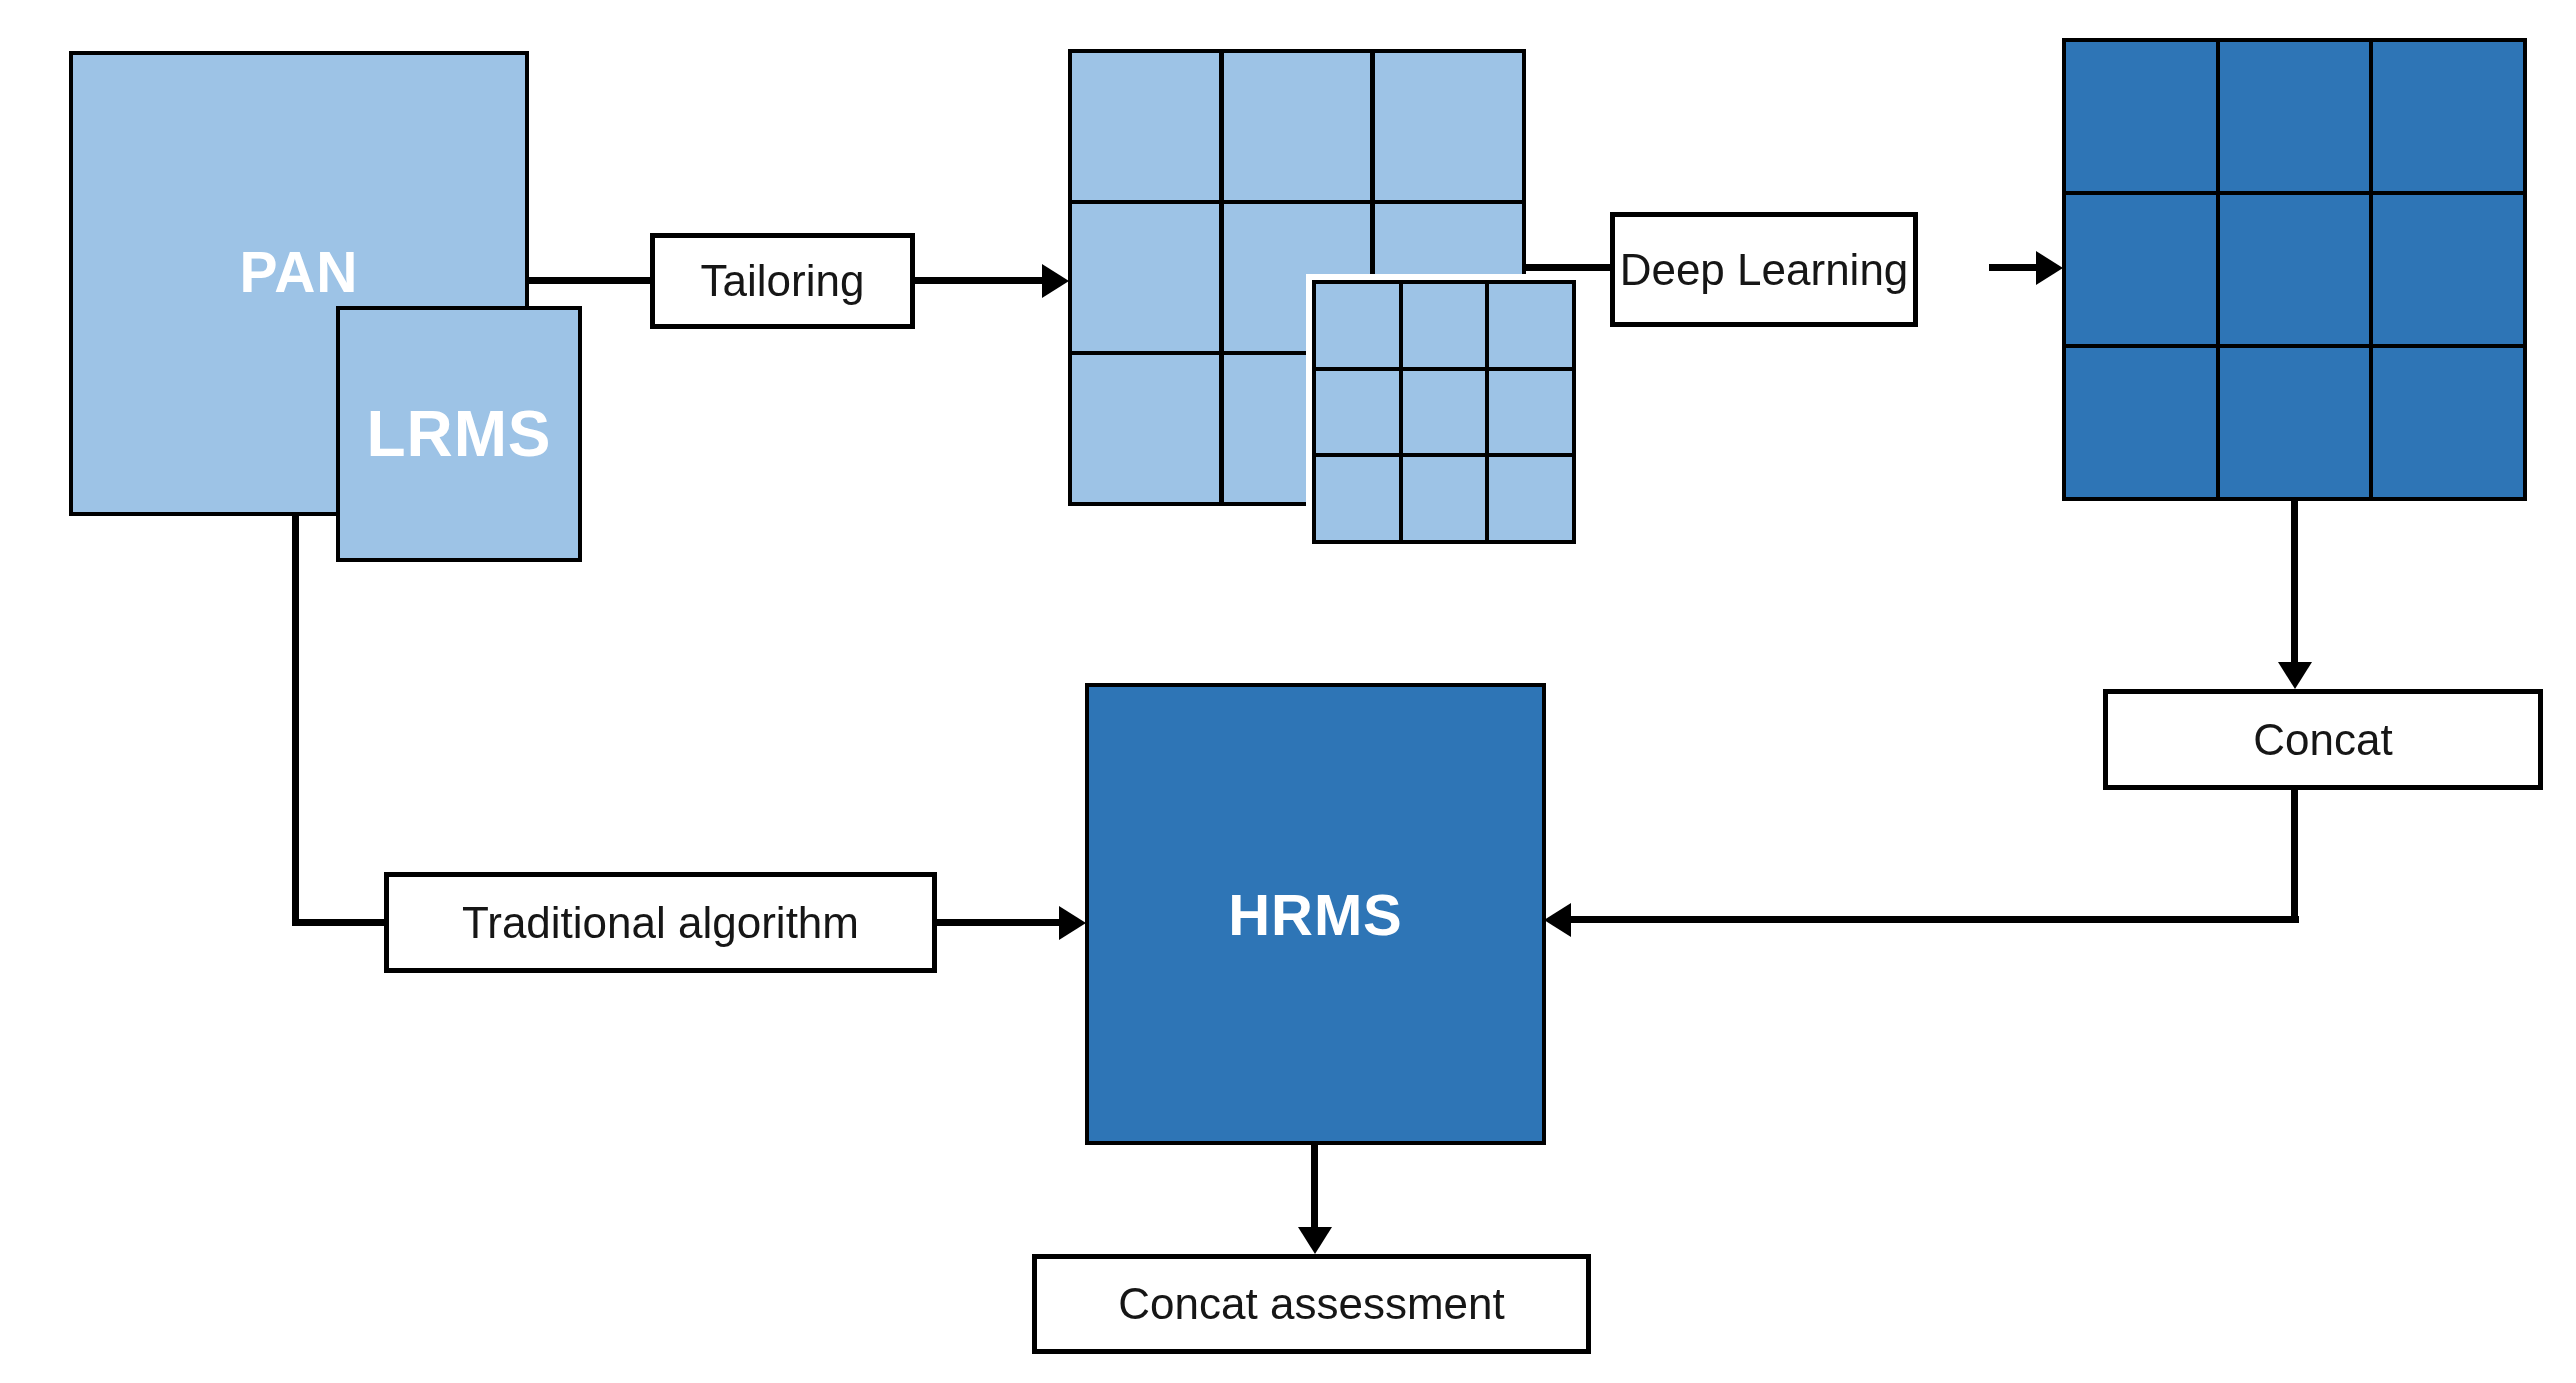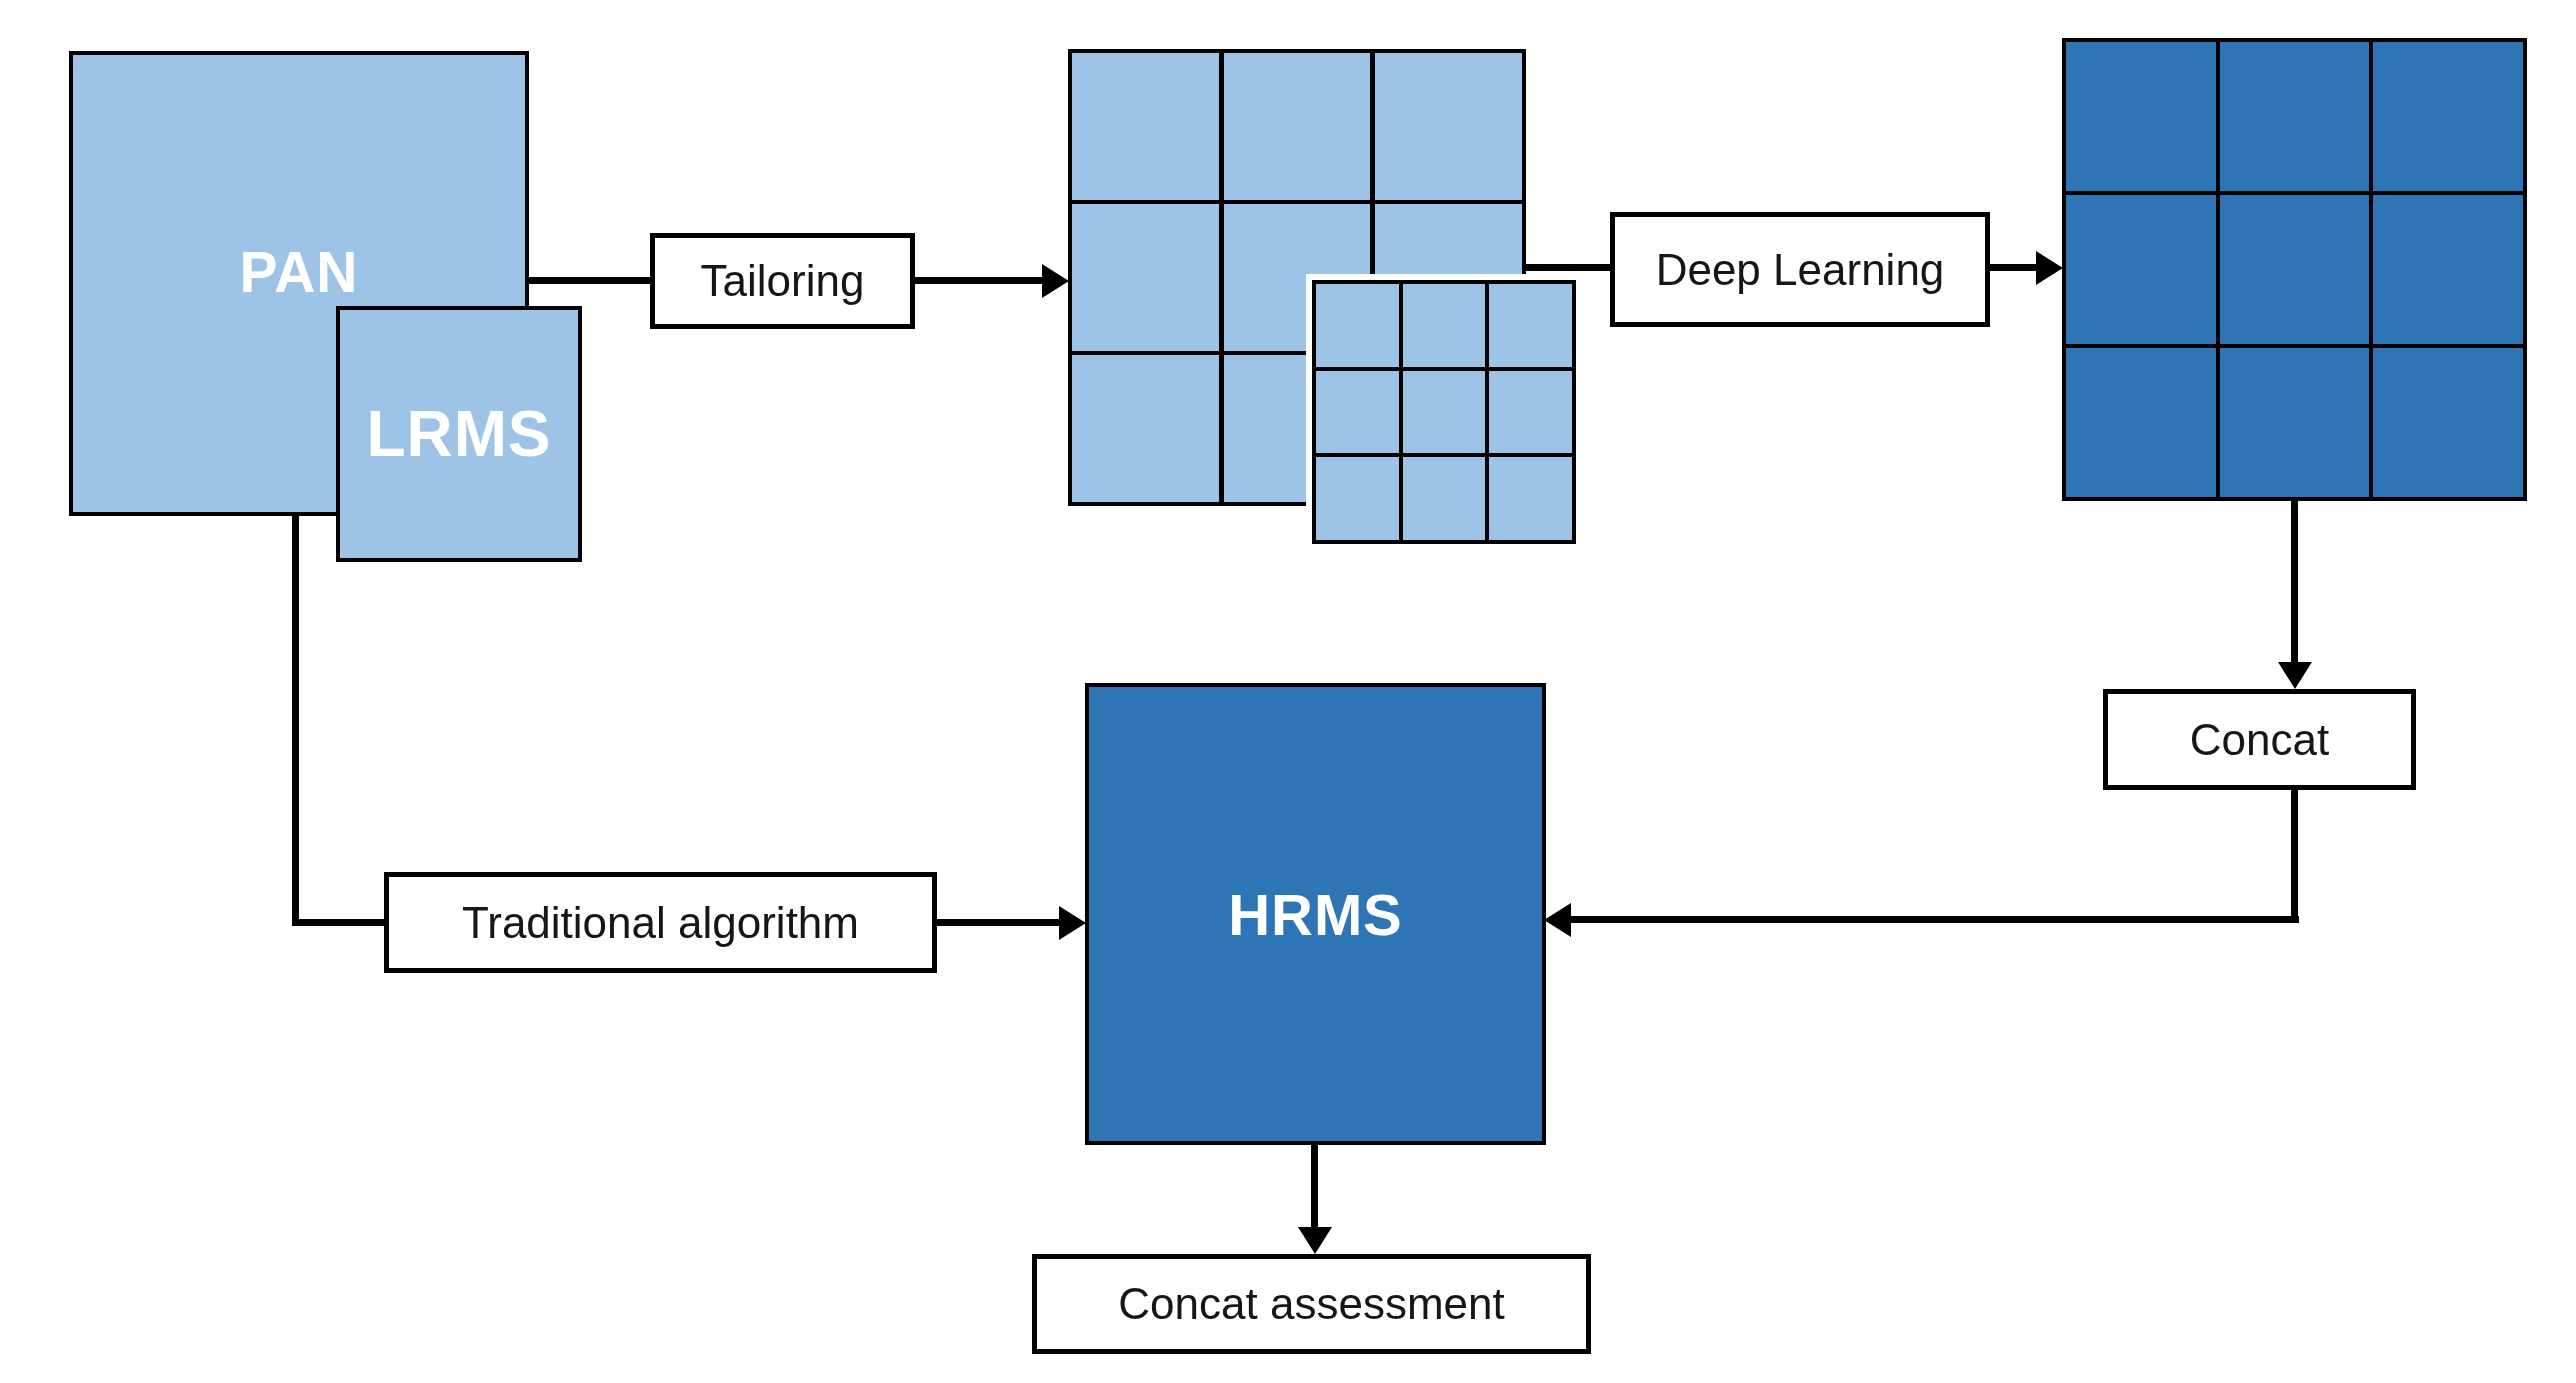--- a/index.html
+++ b/index.html
@@ -88,37 +88,37 @@
       <div class="cell light"></div>
       <div class="cell light"></div>
       <div class="cell light"></div>
       <div class="cell light"></div>
       <div class="cell light"></div>
       <div class="cell light"></div>
       <div class="cell light"></div>
       <div class="cell light"></div>
     </div>
 
-  <div class="proc-box" style="left:1610px;top:212px;width:380px;height:115px;">
+  <div class="proc-box" style="left:1610px;top:212px;width:308px;height:115px;">
     <span>Deep Learning</span>
   </div>
 
   <div class="tile-grid" style="left:2062px;top:38px;width:465px;height:463px;grid-template-columns:repeat(3,1fr);grid-template-rows:repeat(3,1fr);">
       <div class="cell dark"></div>
       <div class="cell dark"></div>
       <div class="cell dark"></div>
       <div class="cell dark"></div>
       <div class="cell dark"></div>
       <div class="cell dark"></div>
       <div class="cell dark"></div>
       <div class="cell dark"></div>
       <div class="cell dark"></div>
     </div>
 
-  <div class="proc-box" style="left:2103px;top:689px;width:313px;height:101px;">
+  <div class="proc-box" style="left:2103px;top:689px;width:440px;height:101px;">
     <span>Concat</span>
   </div>
 
   <div class="img-sq dark" style="left:1085px;top:683px;width:461px;height:462px;">
     <span class="lbl" style="font-size:58px;">HRMS</span>
   </div>
 
   <div class="proc-box" style="left:384px;top:872px;width:553px;height:101px;">
     <span>Traditional algorithm</span>
   </div>

